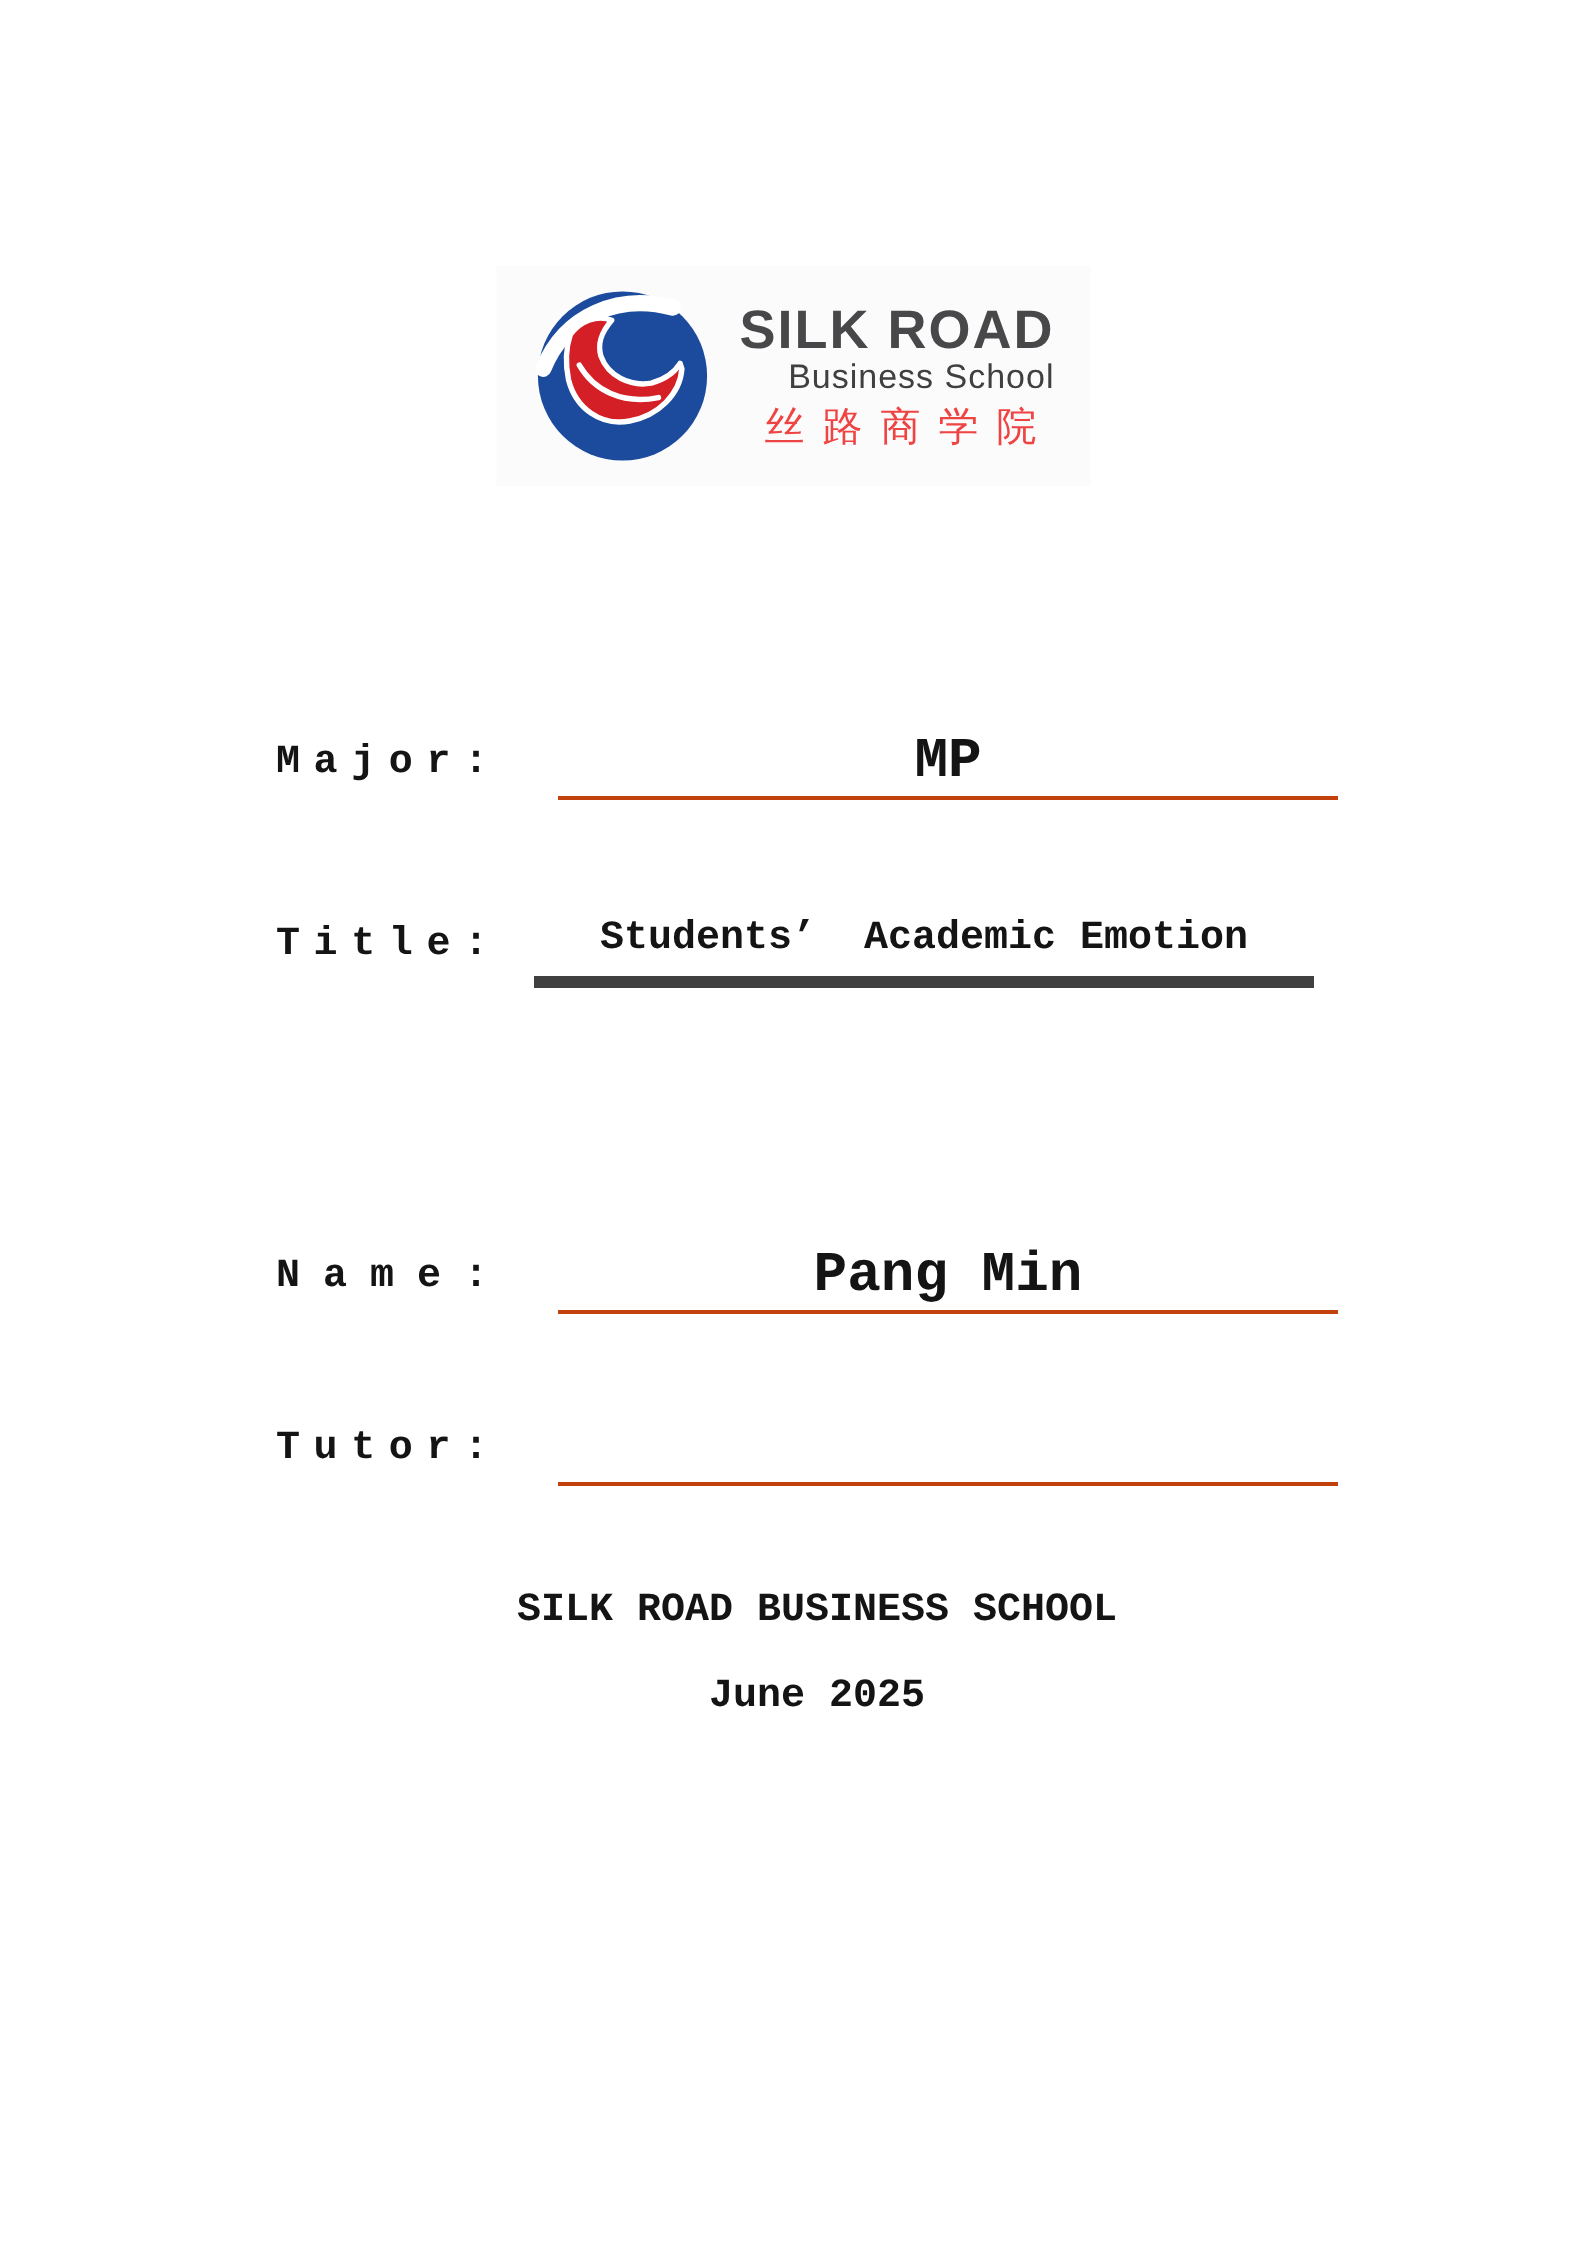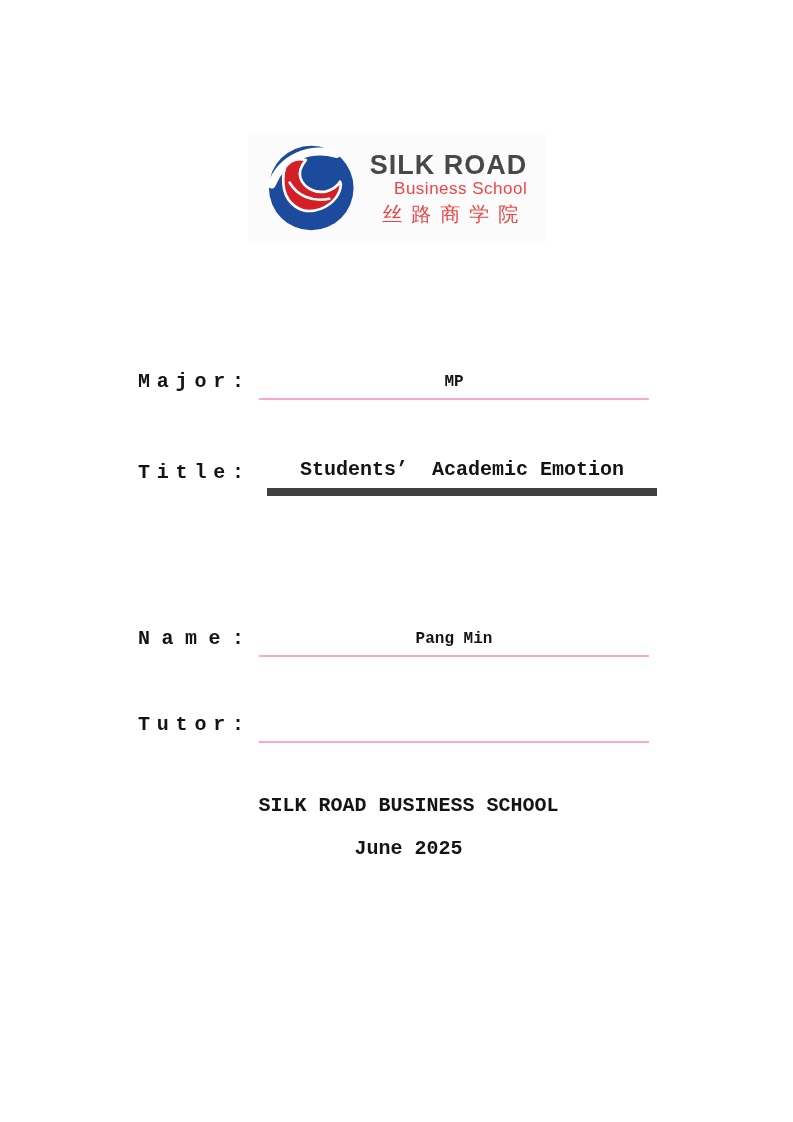--- a/index.html
+++ b/index.html
@@ -15,40 +15,40 @@
   }
   
   .logo{
     position:absolute;top:133px;left:50%;transform:translateX(-50%);
     display:flex;align-items:center;gap:14px;
     background:#fbfbfb;padding:10px 18px;
   }
   .logo-mark{width:90px;height:90px;display:block;}
   .logo-text{font-family:"Liberation Sans","DejaVu Sans",sans-serif;text-align:right;}
   .logo-title{font-size:27px;font-weight:bold;color:#48484a;letter-spacing:1px;line-height:1.05;}
-  .logo-sub{font-size:17px;font-weight:normal;color:#ef4444;letter-spacing:.5px;margin-top:1px;line-height:1.1;}
+  .logo-sub{font-size:17px;font-weight:normal;color:#404040;letter-spacing:.5px;margin-top:1px;line-height:1.1;}
   .logo-cn{font-size:20px;font-weight:normal;color:#ef4444;letter-spacing:9px;margin-top:4px;line-height:1.1;white-space:nowrap;}
   
   .row{position:absolute;left:0;width:793px;}
   .label{
     position:absolute;left:138px;width:106px;
     font-size:20px;line-height:26px;
   }
   .char-justify{display:flex;justify-content:space-between;}
   .field{
-    position:absolute;left:259px;width:390px;
-    text-align:center;font-size:16px;line-height:26px;
+    position:absolute;left:279px;width:390px;
+    text-align:center;font-size:28px;line-height:26px;
     min-height:26px;padding-bottom:3px;
-    border-bottom:2px solid #f9a8d4;
+    border-bottom:2px solid #c2410c;
     white-space:pre;
   }
   .title-label{line-height:42px;}
   .field-multi{position:absolute;left:267px;width:390px;text-align:center;font-size:20px;}
   .tline{line-height:42px;white-space:pre;}
-  .tline-last{line-height:36px;border-bottom:8px solid #404040;}
+  .tline-last{line-height:36px;border-bottom:6px solid #404040;}
   
   .footer{
     position:absolute;top:784px;left:0;width:793px;
     text-align:center;font-size:20px;line-height:43px;padding-left:12px;
   }
 </style>
 </head>
 <body>
 
 <div class="page">

